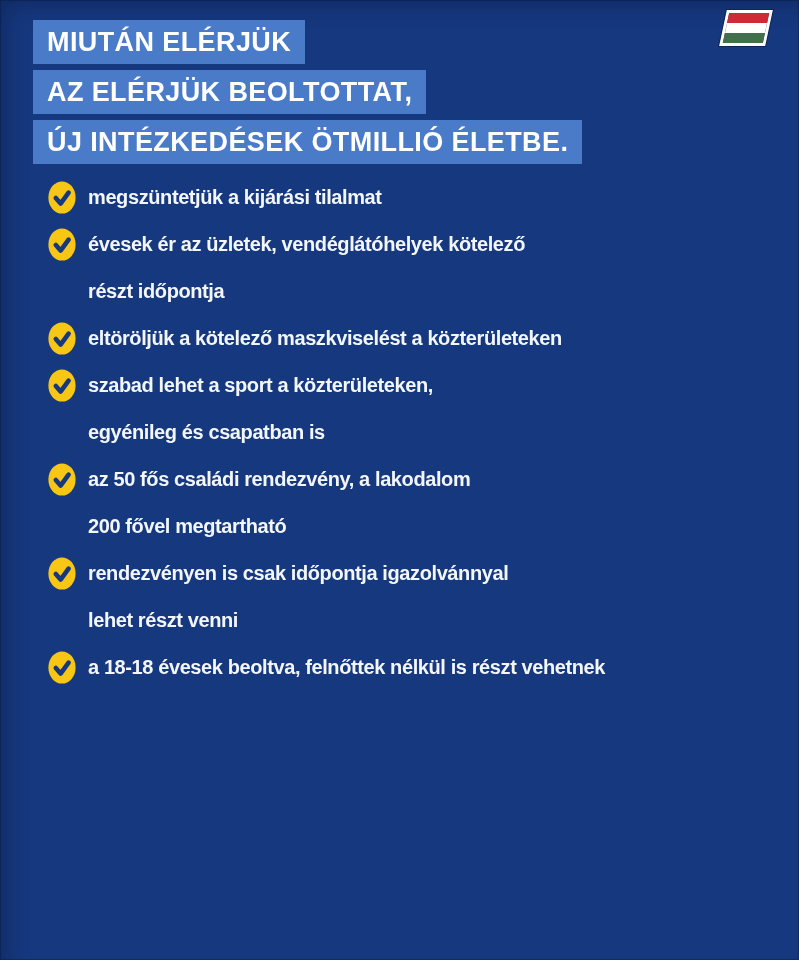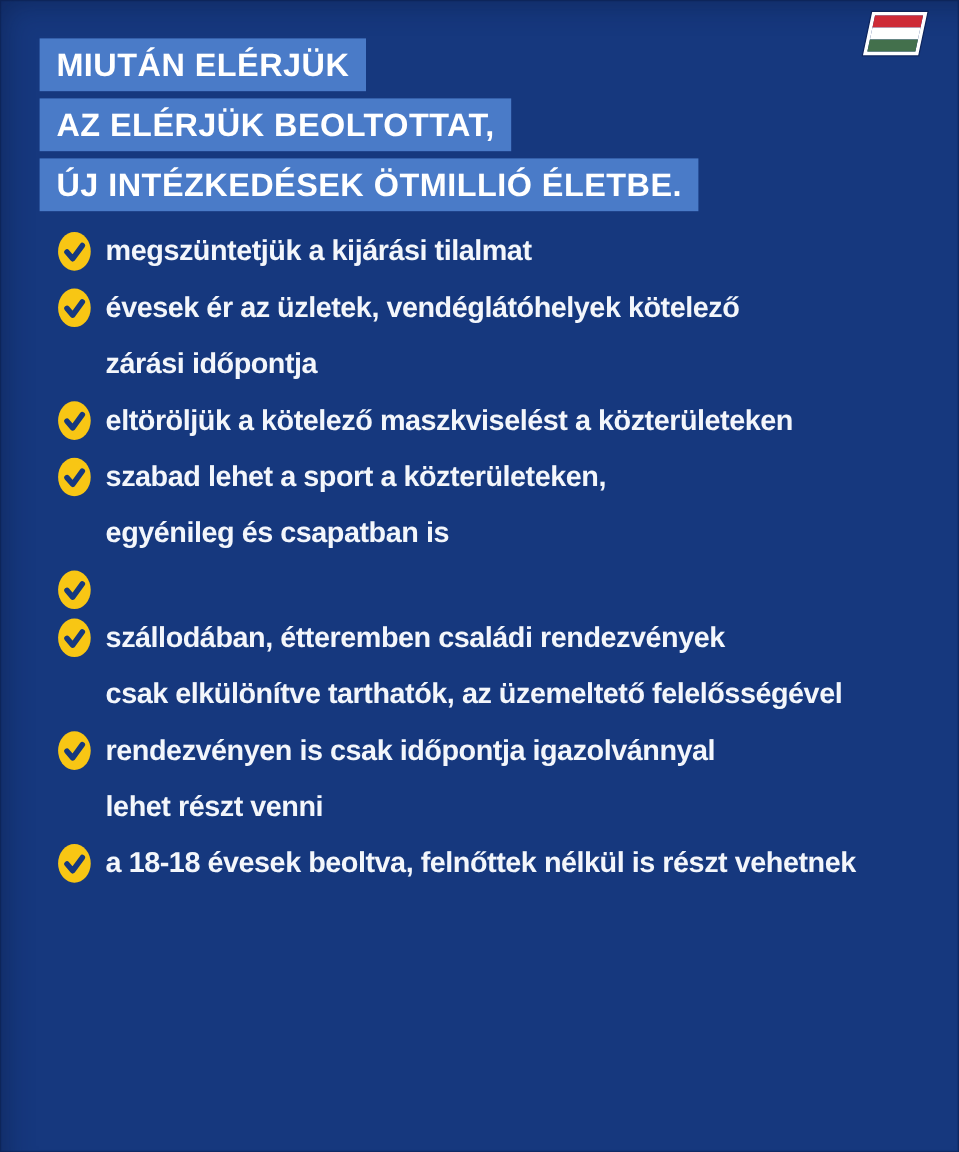--- a/index.html
+++ b/index.html
@@ -34,21 +34,21 @@
     transform:skewX(-12deg);
     display:flex;flex-direction:column;
     box-shadow:0 0 0 1px rgba(10,25,70,.6);
   }
   .flag .stripe{flex:1;}
   .stripe-red{background:var(--flag-red);}
   .stripe-white{background:var(--flag-white);}
   .stripe-green{background:var(--flag-green);}
 
   
-  .headline{padding:20px 0 0 33px;margin-top:12px;}
+  .headline{padding:20px 0 0 33px;}
   .hl-box{
     display:table;
     background:var(--headline-box);
     color:var(--headline-text);
     font-weight:bold;
     font-size:27px;
     line-height:44px;
     letter-spacing:.4px;
     padding:0 14px;
     margin-bottom:6px;
@@ -72,21 +72,21 @@
     stroke:var(--check-mark);
     stroke-width:4.6;
     fill:none;
     stroke-linecap:round;
     stroke-linejoin:round;
   }
   .lines{
     margin-left:12px;
     color:var(--body-text);
     font-weight:bold;
-    font-size:24px;
+    font-size:20px;
     letter-spacing:-.4px;
     line-height:47px;
     white-space:nowrap;
   }
 </style>
 </head>
 <body>
 
 <div class="poster">
 
@@ -122,21 +122,21 @@
     </li>
       <li class="item">
       <span class="check">
         <svg viewBox="0 0 28 33" width="28" height="33" aria-hidden="true">
           <ellipse cx="14" cy="16.5" rx="13.6" ry="16.1"></ellipse>
           <path d="M7.8 17 L12.6 22.6 L20.6 11.6"></path>
         </svg>
       </span>
       <div class="lines">
           <div class="line">évesek ér az üzletek, vendéglátóhelyek kötelező</div>
-          <div class="line">zárási időpontja</div>
+          <div class="line">részt időpontja</div>
         </div>
     </li>
       <li class="item">
       <span class="check">
         <svg viewBox="0 0 28 33" width="28" height="33" aria-hidden="true">
           <ellipse cx="14" cy="16.5" rx="13.6" ry="16.1"></ellipse>
           <path d="M7.8 17 L12.6 22.6 L20.6 11.6"></path>
         </svg>
       </span>
       <div class="lines">
@@ -155,31 +155,23 @@
           <div class="line">egyénileg és csapatban is</div>
         </div>
     </li>
       <li class="item">
       <span class="check">
         <svg viewBox="0 0 28 33" width="28" height="33" aria-hidden="true">
           <ellipse cx="14" cy="16.5" rx="13.6" ry="16.1"></ellipse>
           <path d="M7.8 17 L12.6 22.6 L20.6 11.6"></path>
         </svg>
       </span>
-    </li>
-      <li class="item">
-      <span class="check">
-        <svg viewBox="0 0 28 33" width="28" height="33" aria-hidden="true">
-          <ellipse cx="14" cy="16.5" rx="13.6" ry="16.1"></ellipse>
-          <path d="M7.8 17 L12.6 22.6 L20.6 11.6"></path>
-        </svg>
-      </span>
       <div class="lines">
-          <div class="line">szállodában, étteremben családi rendezvények</div>
-          <div class="line">csak elkülönítve tarthatók, az üzemeltető felelősségével</div>
+          <div class="line">az 50 fős családi rendezvény, a lakodalom</div>
+          <div class="line">200 fővel megtartható</div>
         </div>
     </li>
       <li class="item">
       <span class="check">
         <svg viewBox="0 0 28 33" width="28" height="33" aria-hidden="true">
           <ellipse cx="14" cy="16.5" rx="13.6" ry="16.1"></ellipse>
           <path d="M7.8 17 L12.6 22.6 L20.6 11.6"></path>
         </svg>
       </span>
       <div class="lines">

